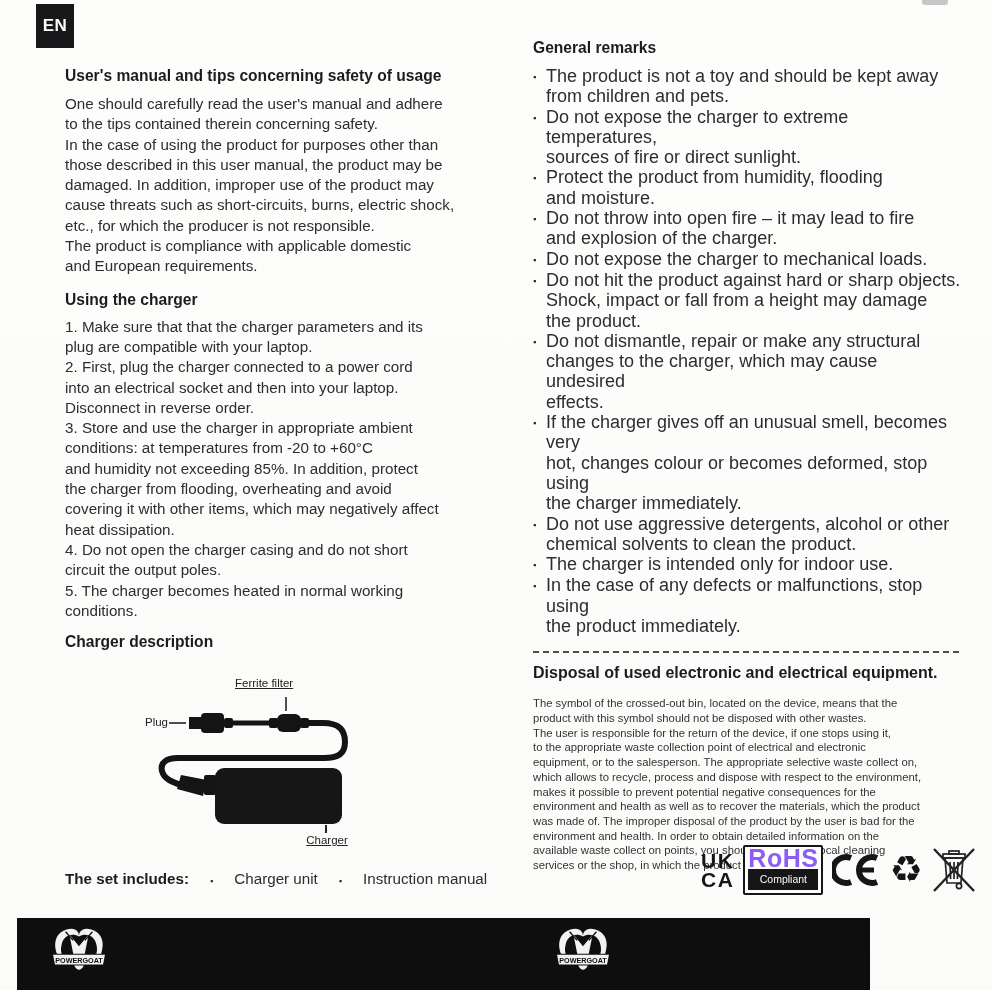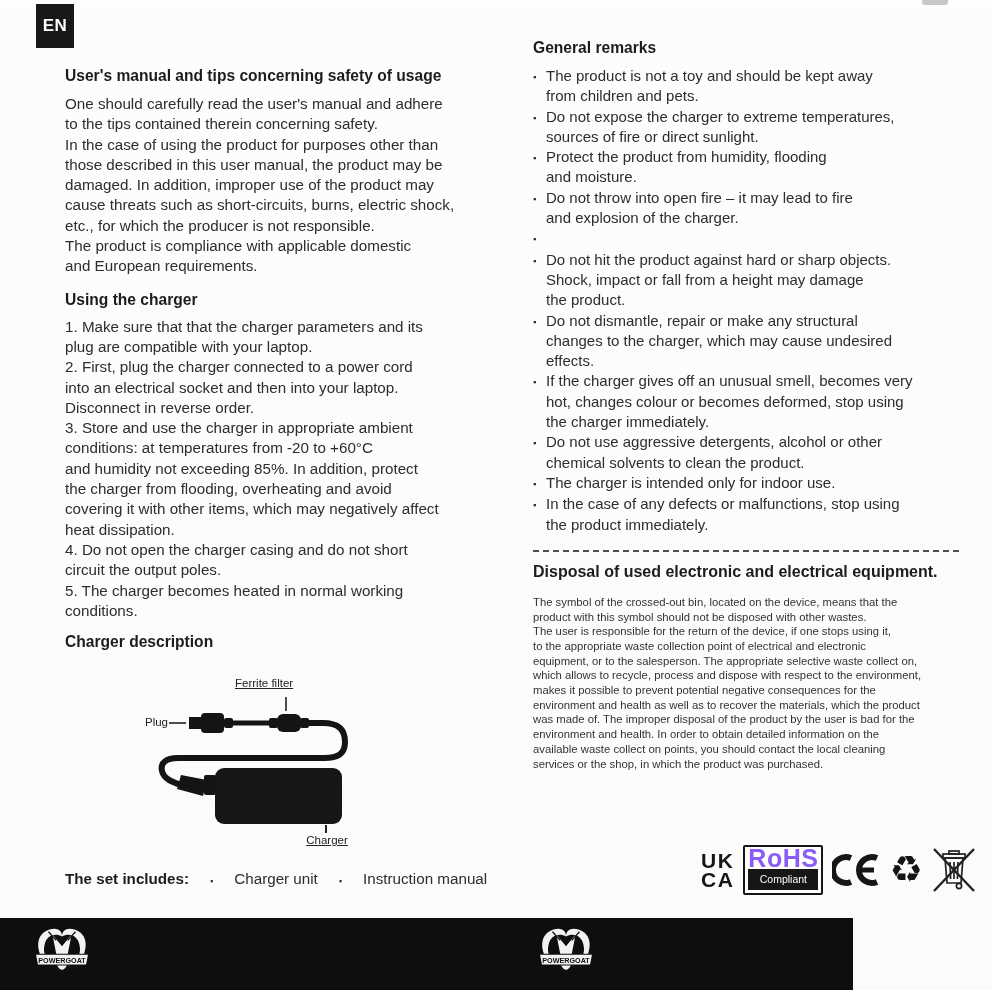--- a/index.html
+++ b/index.html
@@ -22,21 +22,21 @@
   .col-left{position:absolute;left:37px;top:66px;width:436px;margin-left:28px;}
   .col-right{position:absolute;left:533px;top:38px;width:428px;}
 
   h2{font-size:15.6px;line-height:20px;margin:0;color:#1c1c1e;font-weight:bold;}
   .body-text{font-size:15.2px;line-height:20.3px;white-space:pre-line;margin:8px 0 0 0;color:#2b2d2f;}
   .mt{margin-top:13px;}
 
   .remarks{margin-top:8px;}
   .remark{display:flex;margin:0;}
   .remark .sq{flex:0 0 13px;font-size:9px;line-height:20.3px;color:#222;padding-top:1px;}
-  .remark .rtext{font-size:15px;line-height:20.3px;white-space:pre-line;color:#2b2d2f;}
+  .remark .rtext{font-size:18px;line-height:20.3px;white-space:pre-line;color:#2b2d2f;}
 
   .sep{border:0;border-top:2px dashed #4d4d4d;margin:15px 2px 0 0;}
   .disposal-h{font-size:16px;line-height:15px;margin-top:12px;color:#1c1c1e;font-weight:bold;}
   .disposal-t{font-size:11.3px;line-height:14.7px;white-space:pre-line;margin-top:16px;color:#333;}
 
   
   .diagram{position:relative;width:440px;height:200px;margin-top:11px;}
   .dlabel{position:absolute;font-size:11.5px;color:#222;line-height:13px;}
   .lbl-ferrite{left:170px;top:14px;width:100px;text-align:left;text-decoration:underline;}
   .lbl-plug{left:80px;top:53px;}
@@ -48,21 +48,21 @@
 
   
   .certs{position:absolute;left:701px;top:845px;display:flex;align-items:center;gap:9px;}
   .ukca{font-weight:bold;color:#161616;font-size:21px;line-height:19px;letter-spacing:1.5px;text-align:center;}
   .rohs{border:2.5px solid #161616;border-radius:2px;padding:1px 3px 3px 3px;text-align:center;background:#fdfdfc;}
   .rohs .t{font-weight:bold;font-size:25px;line-height:20px;color:#8b5cf6;letter-spacing:.5px;}
   .rohs .s{background:#161616;color:#fdfdfc;font-size:10.5px;line-height:13px;padding:4px 3px;margin-top:1px;}
   .recycle{font-size:37px;line-height:38px;color:#141414;}
 
   
-  .band{position:absolute;left:0;top:918px;width:853px;height:72px;background:#0e0e0e;}
+  .band{position:absolute;left:17px;top:918px;width:853px;height:72px;background:#0e0e0e;}
   .goat{position:absolute;top:7px;width:58px;height:50px;}
   .goat1{left:33px;} .goat2{left:537px;}
 </style>
 </head>
 <body>
 
 <div class="page">
   <div class="artifact"></div>
 
   <div class="lang-badge">
@@ -157,20 +157,21 @@
           <span class="rtext">Protect the product from humidity, flooding
 and moisture.</span>
         </div>
       <div class="remark">
           <span class="sq">▪</span>
           <span class="rtext">Do not throw into open fire – it may lead to fire
 and explosion of the charger.</span>
         </div>
       <div class="remark">
           <span class="sq">▪</span>
+          <span class="rtext">Do not expose the charger to mechanical loads.</span>
         </div>
       <div class="remark">
           <span class="sq">▪</span>
           <span class="rtext">Do not hit the product against hard or sharp objects.
 Shock, impact or fall from a height may damage
 the product.</span>
         </div>
       <div class="remark">
           <span class="sq">▪</span>
           <span class="rtext">Do not dismantle, repair or make any structural

